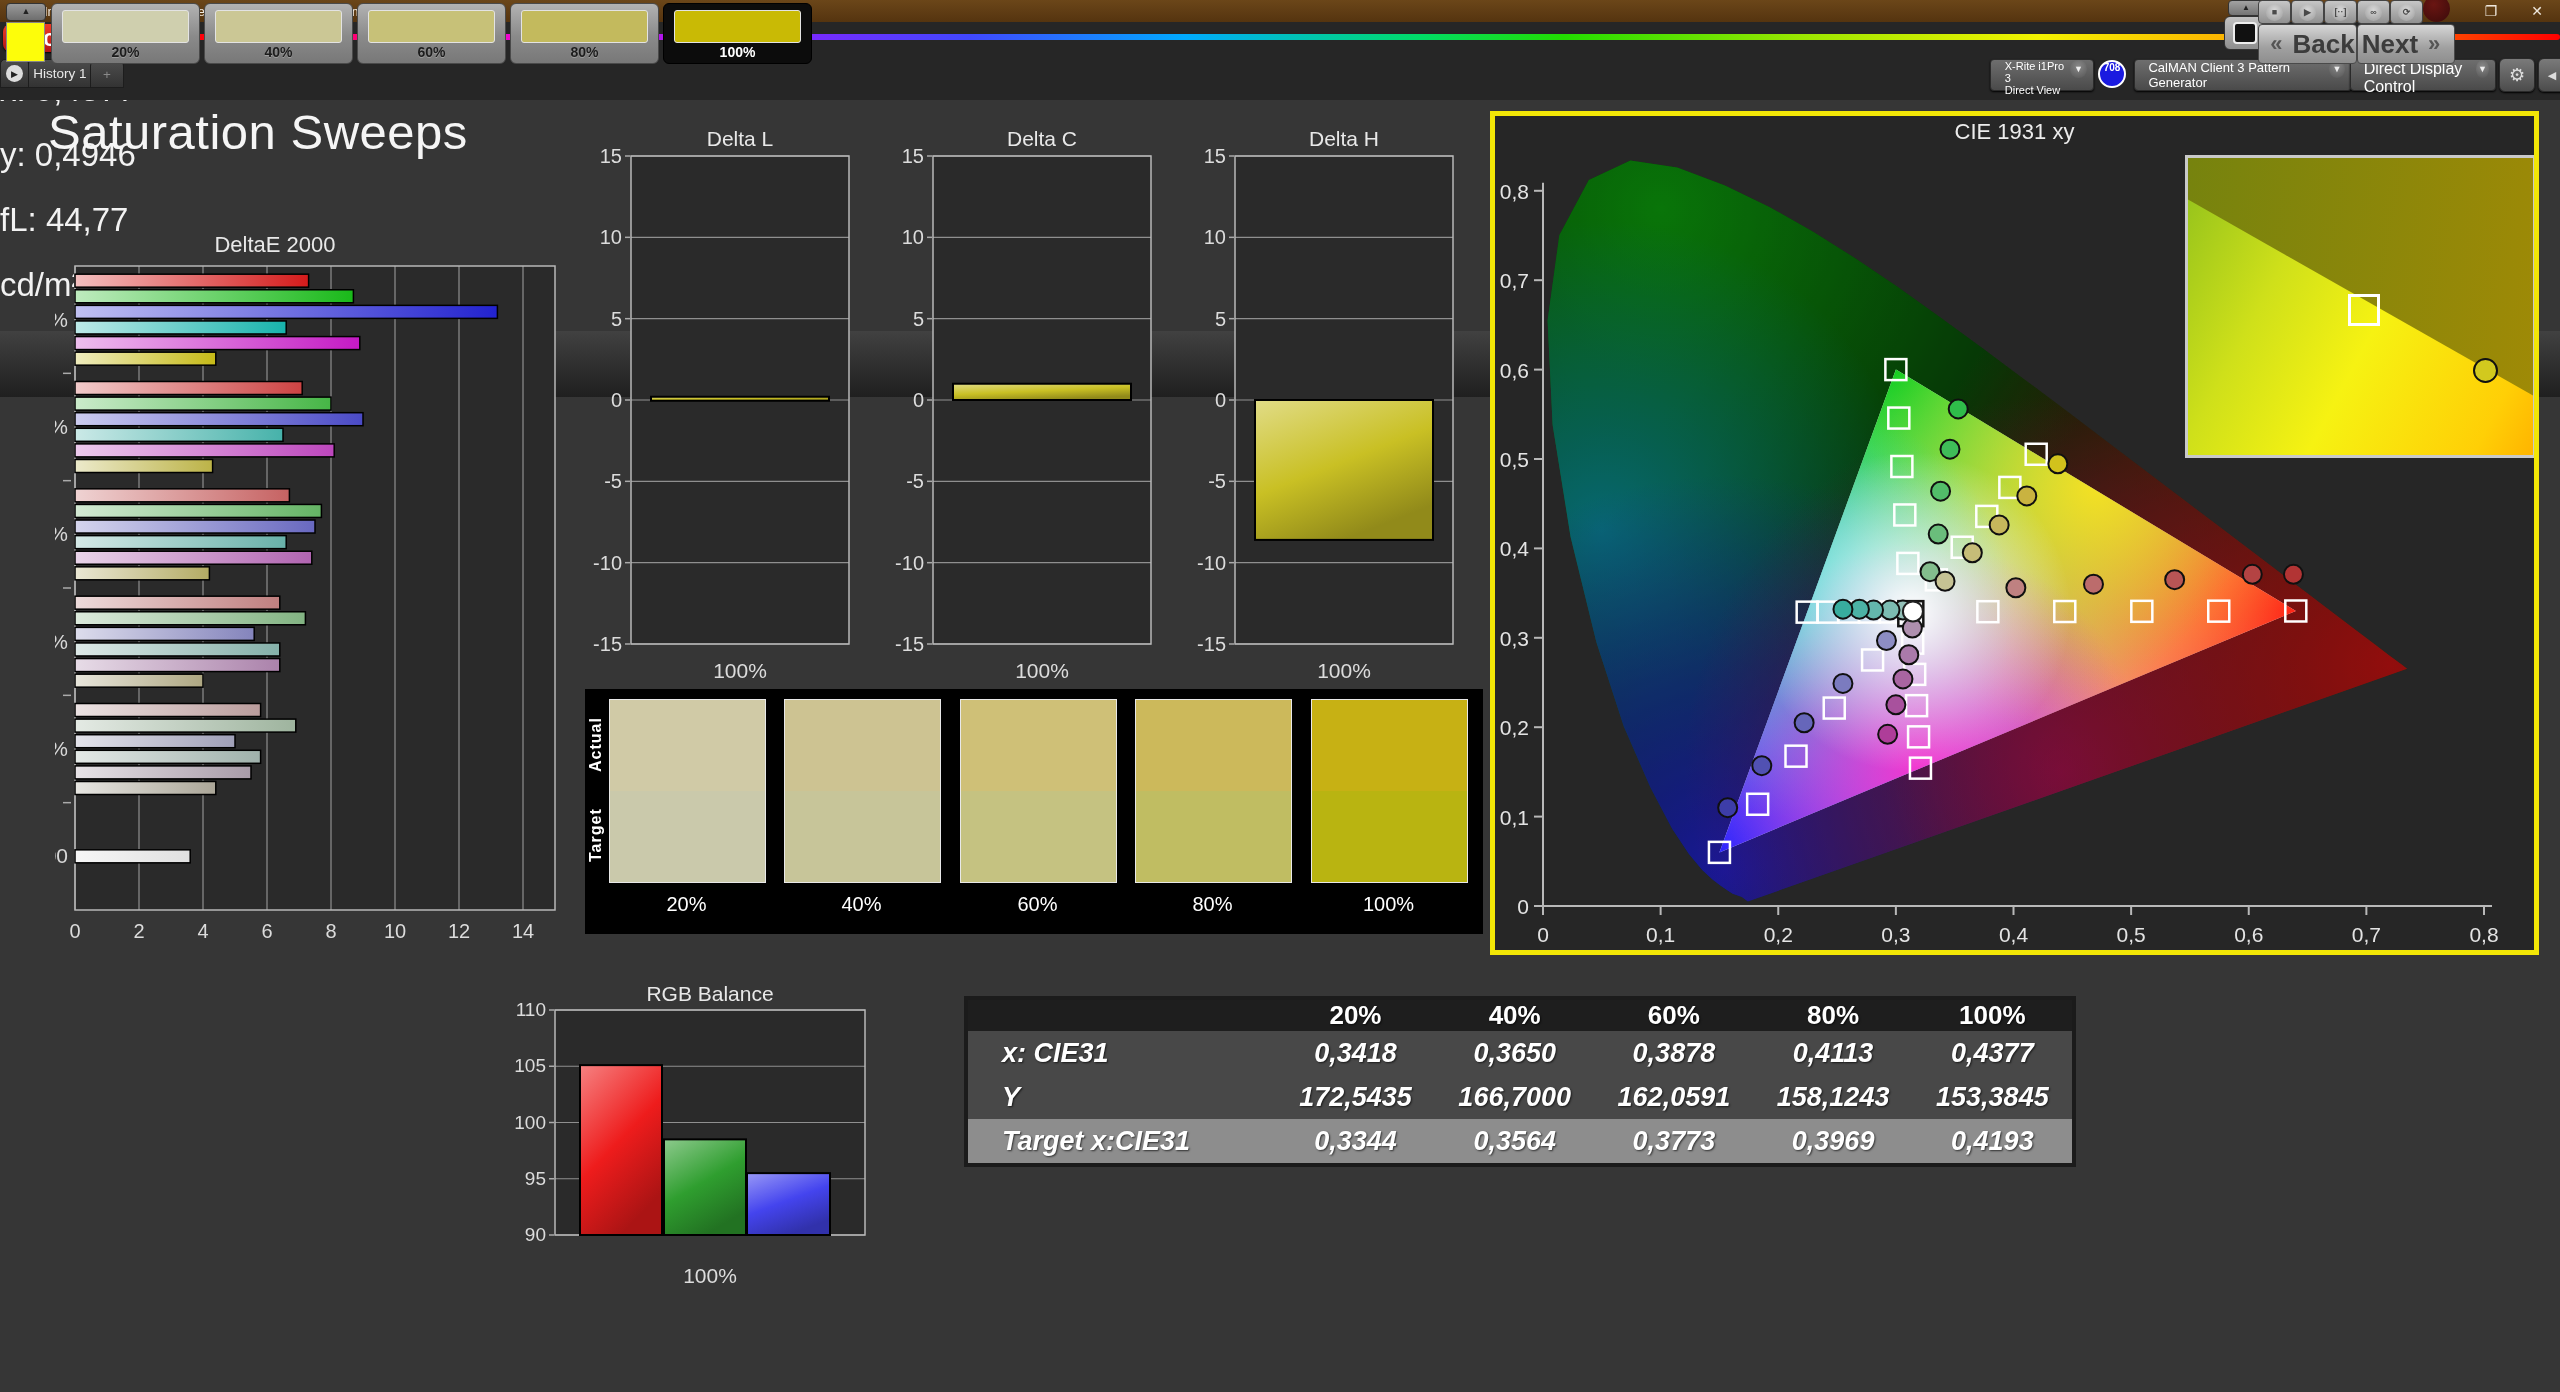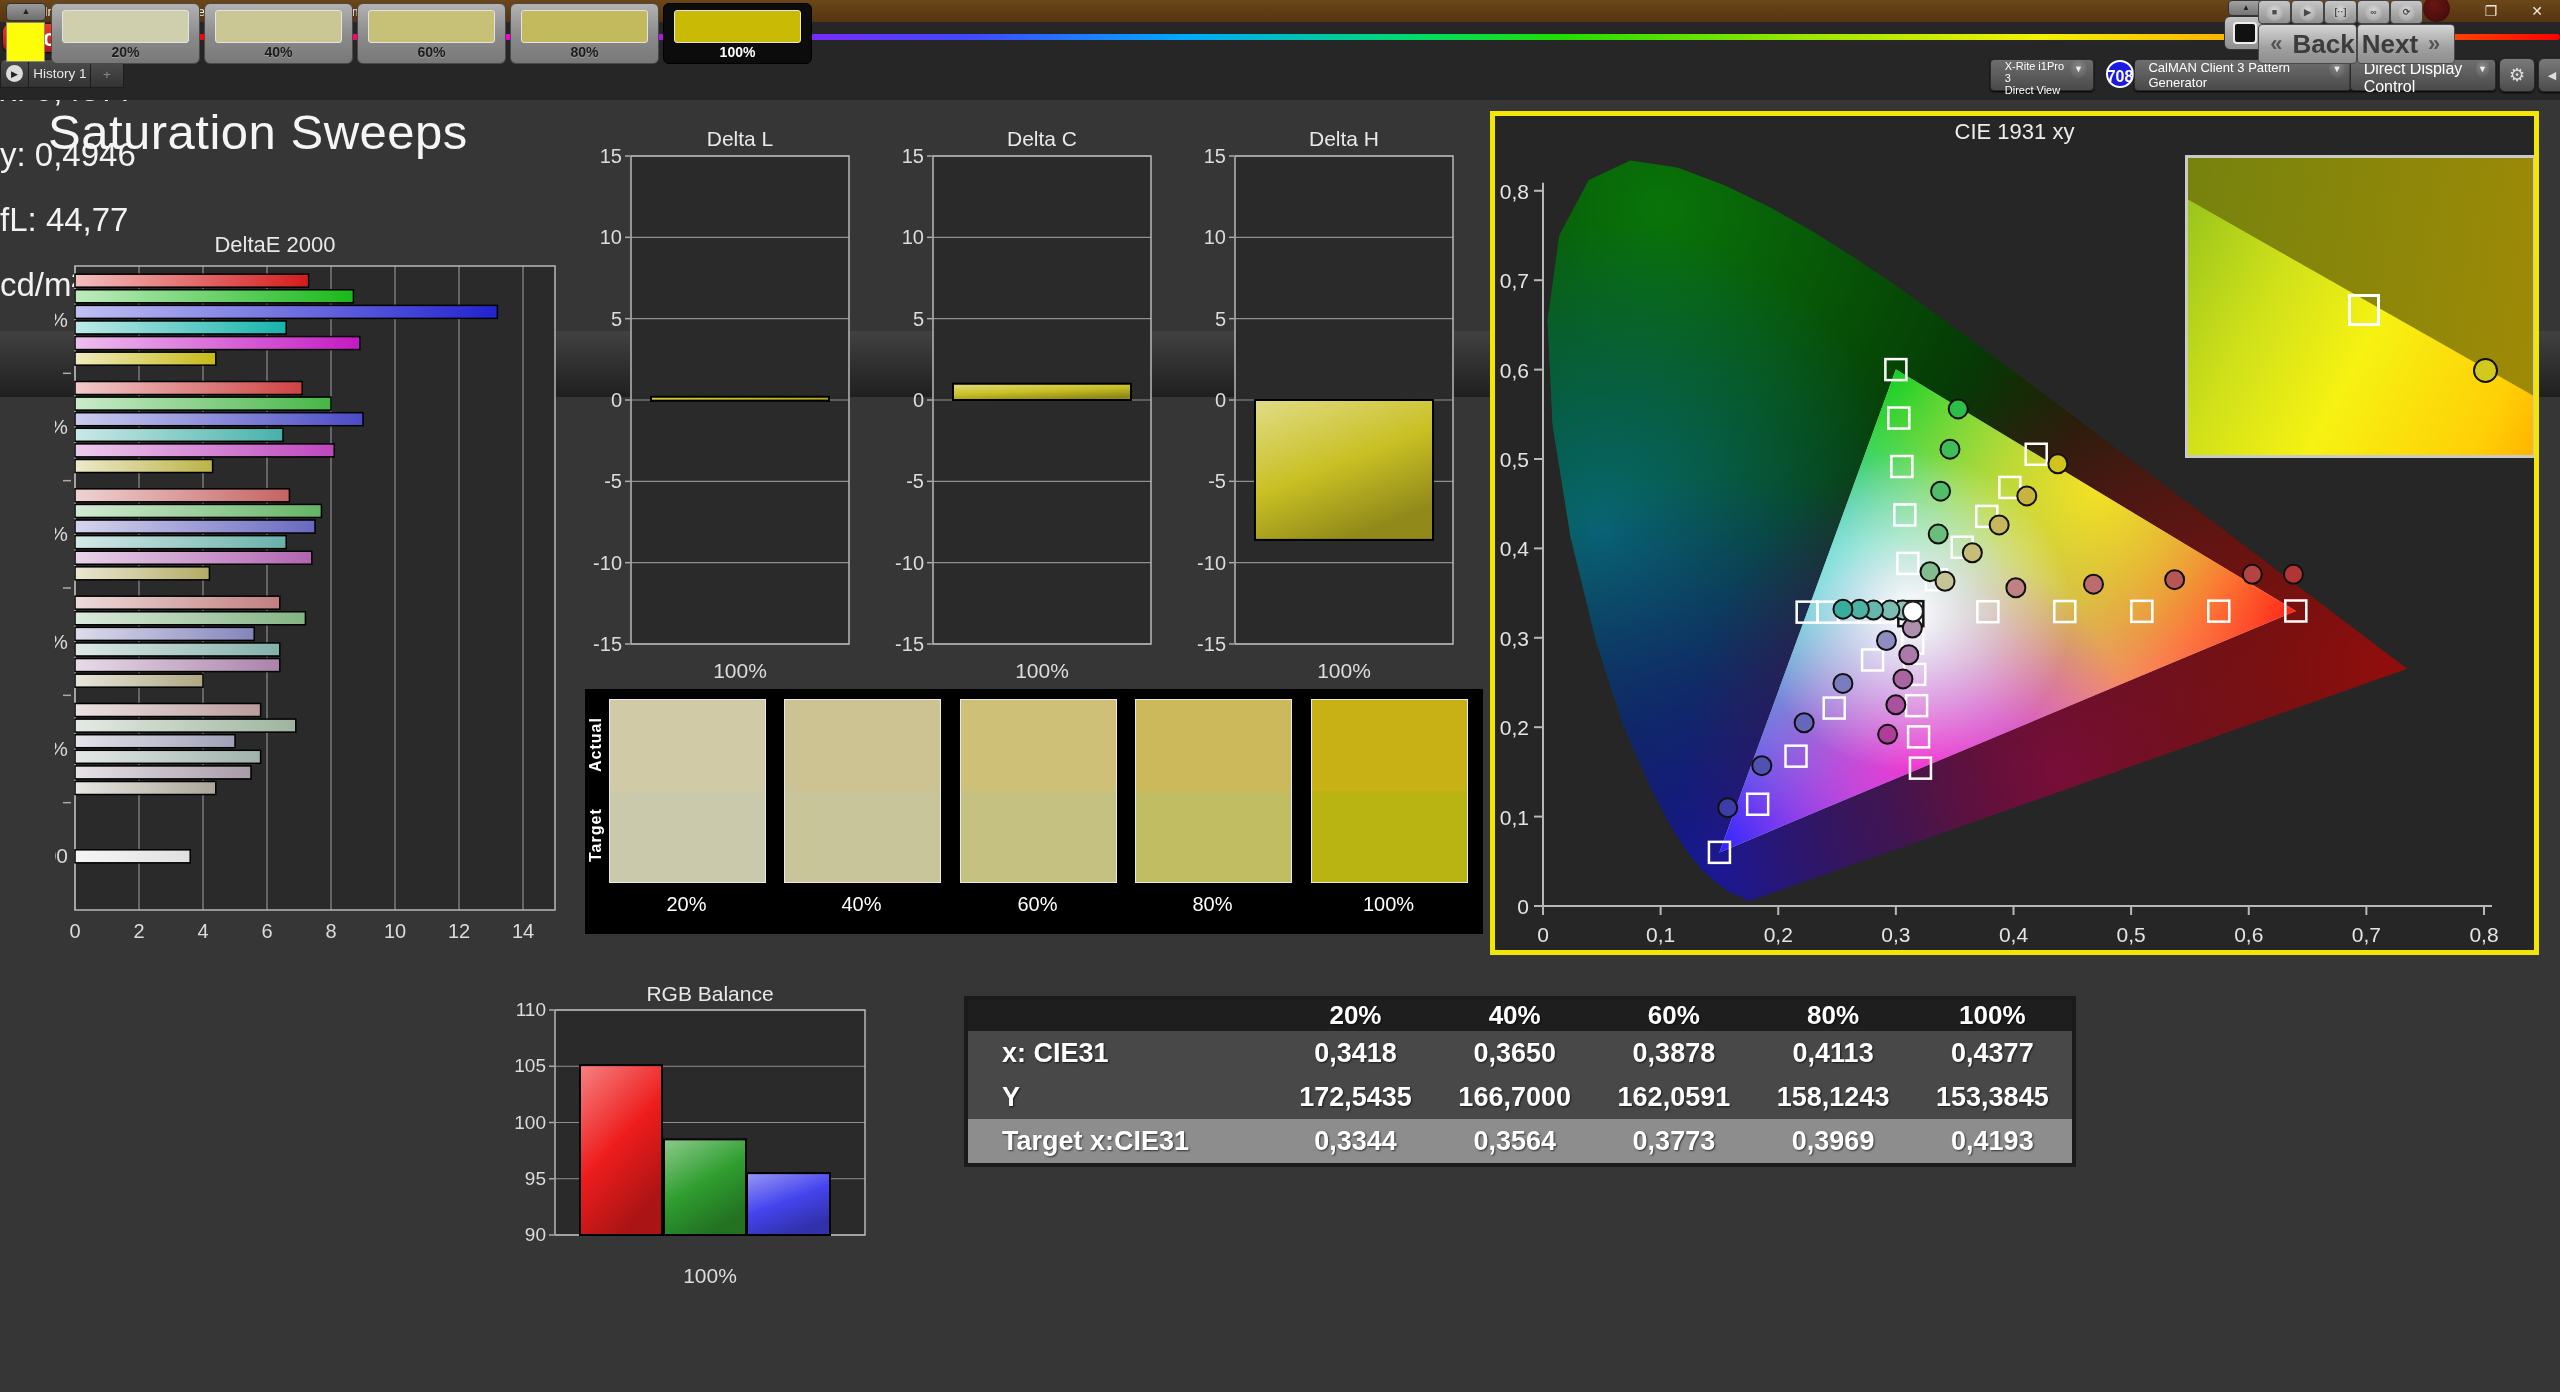--- a/index.html
+++ b/index.html
@@ -60,21 +60,21 @@
   #inset-square{position:absolute;left:160px;top:136px;width:26px;height:26px;border:3px solid #fff;}
   #inset-circle{position:absolute;left:285px;top:200px;width:21px;height:21px;border-radius:50%;
     background:#d2c91e;border:2.5px solid #111;}
   
   #data-table{left:968px;top:1000px;width:1104px;border-collapse:collapse;
     box-shadow:0 0 0 4px #1b1b1b;}
   #data-table th,#data-table td{font-size:27px;font-weight:bold;color:#fff;
     text-shadow:1px 1px 2px rgba(0,0,0,.65);height:44px;padding:0;}
   #data-table thead th{background:#1e1e1e;height:30px;font-size:26px;}
   #data-table td:first-child{text-align:left;padding-left:34px;width:288px;}
-  #data-table td{text-align:center;width:163px;}
+  #data-table td{text-align:center;width:163px;font-style:italic;}
   #data-table tr.dk td{background:#484848;}
   #data-table tr.lt td{background:#8d8d8d;}
   
   #bottom-bar{left:0;top:1326px;width:2560px;height:66px;
     background:linear-gradient(#414141,#1f1f1f);}
   #cur-color{position:absolute;left:6px;top:22px;width:37px;height:38px;background:#fdfd0a;border:1px solid #888;}
   #bb-up{position:absolute;left:6px;top:3px;width:38px;height:16px;border-radius:4px;
     background:linear-gradient(#9a9a9a,#6e6e6e);border:1px solid #333;color:#222;font-size:9px;
     text-align:center;line-height:15px;cursor:pointer;}
   .patbtn{position:absolute;top:3px;width:147px;height:59px;border-radius:6px;cursor:pointer;
@@ -151,22 +151,22 @@
 
     <div class="dropdown abs" style="left:1990px;width:102px">
       <span class="stripe"></span>
       <span style="font-size:11px;line-height:12px">
         <span>X-Rite i1Pro 3</span><br>
         <span>Direct View</span>
       </span>
       <span class="chev">▼</span>
     </div>
     <div class="abs" style="left:2098px;top:38px;width:28px;height:28px;border-radius:50%;background:#1a1ae0;
-      border:2px solid #fff;box-sizing:border-box;display:flex;align-items:flex-end;justify-content:center;
-      color:#fff;font-size:16px;font-weight:bold;margin-left:8px;">
+      border:2px solid #fff;box-sizing:border-box;display:flex;align-items:flex-start;justify-content:center;
+      color:#fff;font-size:10px;font-weight:bold;">
       <span>708</span>
     </div>
     <div class="dropdown abs" style="left:2134px;width:216px">
       <span class="stripe"></span>
       <span style="font-size:13px">CalMAN Client 3 Pattern Generator</span>
       <span class="chev">▼</span>
     </div>
     <div class="dropdown abs" style="left:2350px;width:144px">
       <span class="stripe"></span>
       <span style="font-size:16px">Direct Display Control</span>

